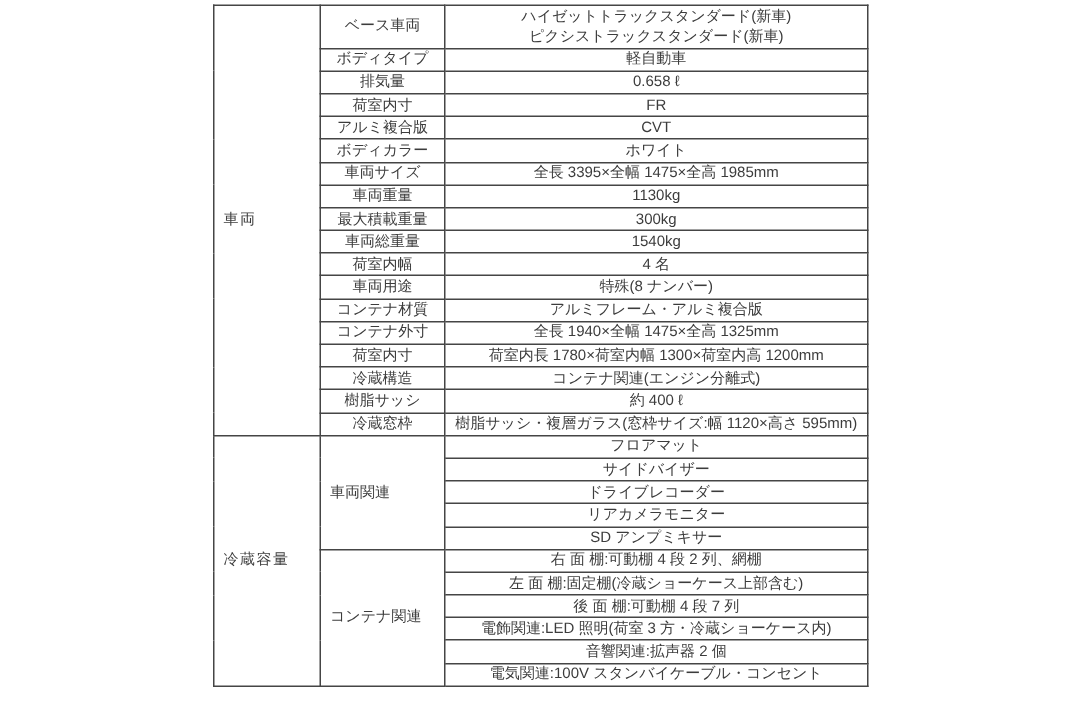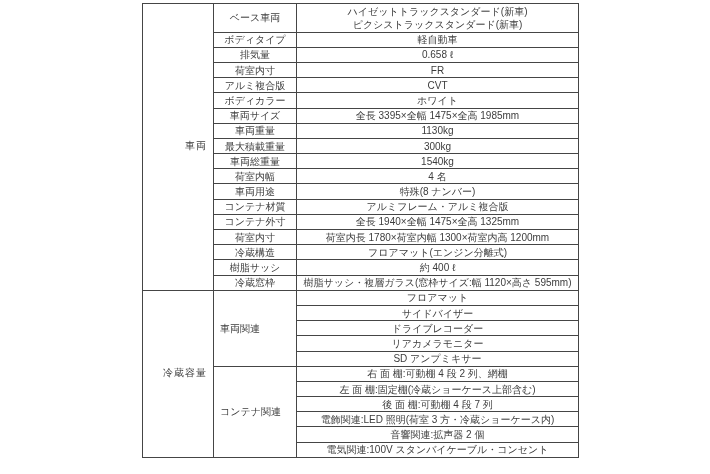--- a/index.html
+++ b/index.html
@@ -33,21 +33,21 @@
     padding: 0 6px;
     vertical-align: middle;
     white-space: nowrap;
     overflow: hidden;
   }
   table.spec tr { height: 15.2px; }
   table.spec tr.tall { height: 28.6px; }
   col.c1 { width: 71px; }
   col.c2 { width: 83px; }
   col.c3 { width: 282px; }
-  td.section { text-align: right; letter-spacing: 1px; font-family: Liberation Mono, monospace; }
+  td.section { text-align: left; letter-spacing: 1px; }
   td.group   { text-align: left; }
   td.label   { text-align: center; padding-left: 8px; }
   td.value   { text-align: center; padding-left: 9px; }
   td.value div { line-height: 13px; }
 </style>
 </head>
 <body>
 
 <div class="page">
   <table class="spec">
@@ -116,21 +116,21 @@
         <tr>
           <td class="label">コンテナ外寸</td>
           <td class="value">全長 1940×全幅 1475×全高 1325mm</td>
         </tr>
         <tr>
           <td class="label">荷室内寸</td>
           <td class="value">荷室内長 1780×荷室内幅 1300×荷室内高 1200mm</td>
         </tr>
         <tr>
           <td class="label">冷蔵構造</td>
-          <td class="value">フロアマット(エンジン分離式)</td>
+          <td class="value">コンテナ関連(エンジン分離式)</td>
         </tr>
         <tr>
           <td class="label">樹脂サッシ</td>
           <td class="value">約 400 ℓ</td>
         </tr>
         <tr>
           <td class="label">冷蔵窓枠</td>
           <td class="value">樹脂サッシ・複層ガラス(窓枠サイズ:幅 1120×高さ 595mm)</td>
         </tr>
         <tr>

